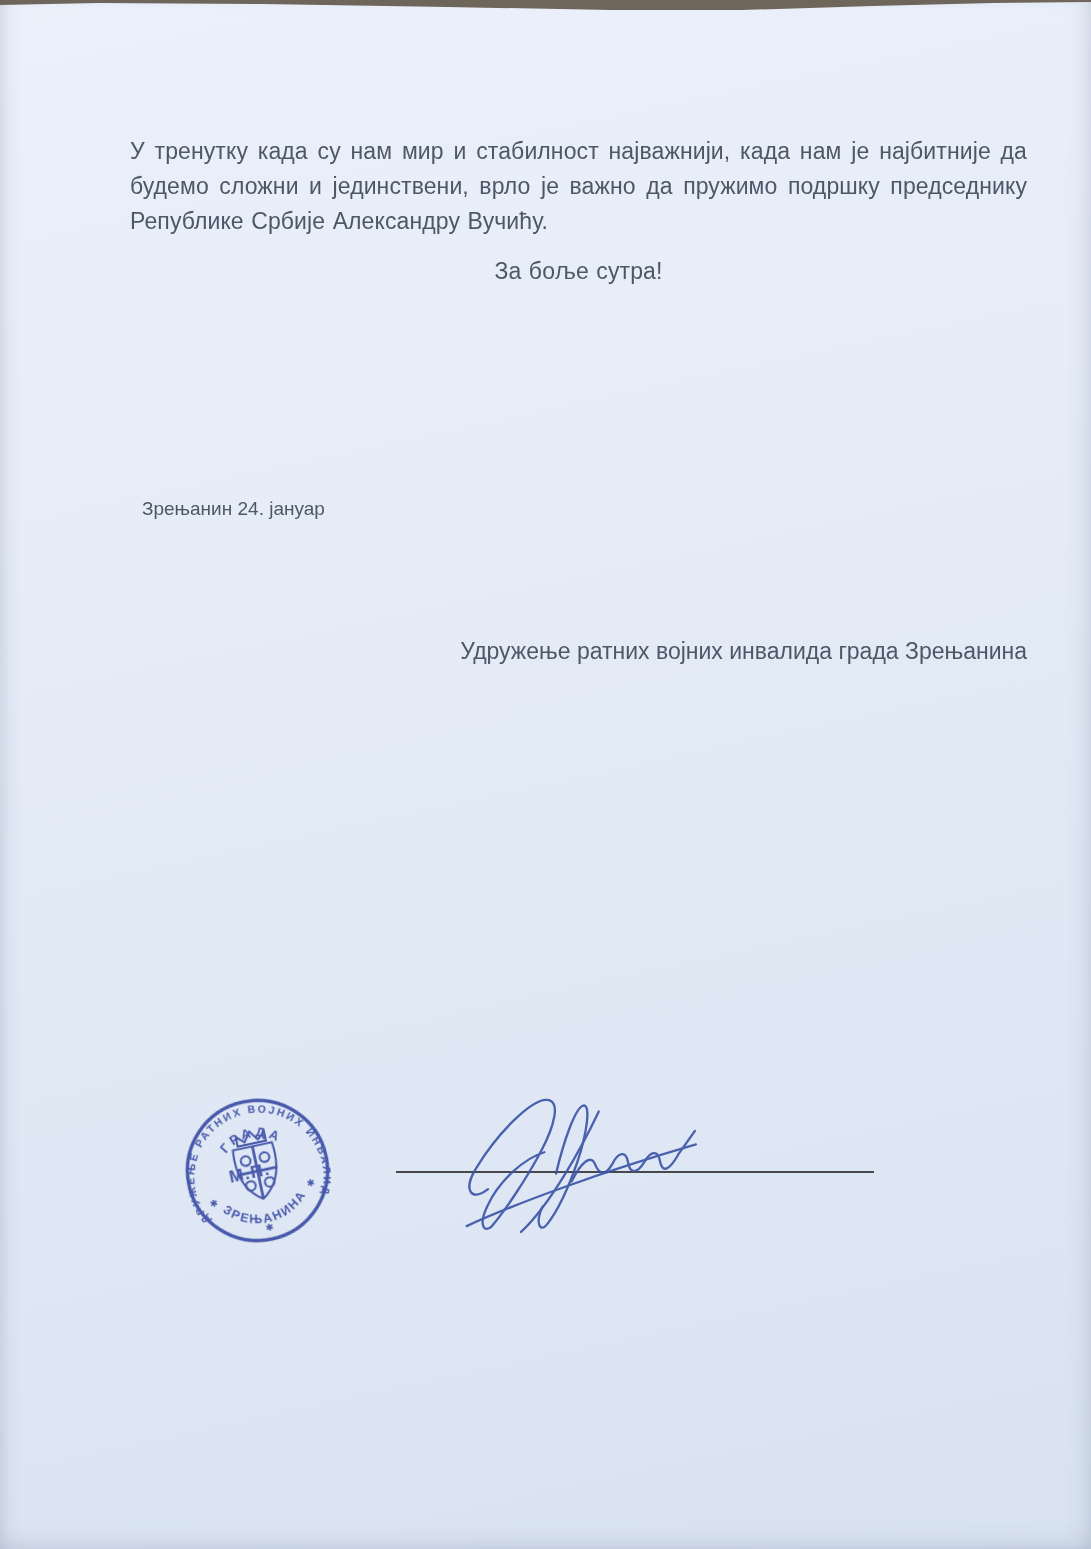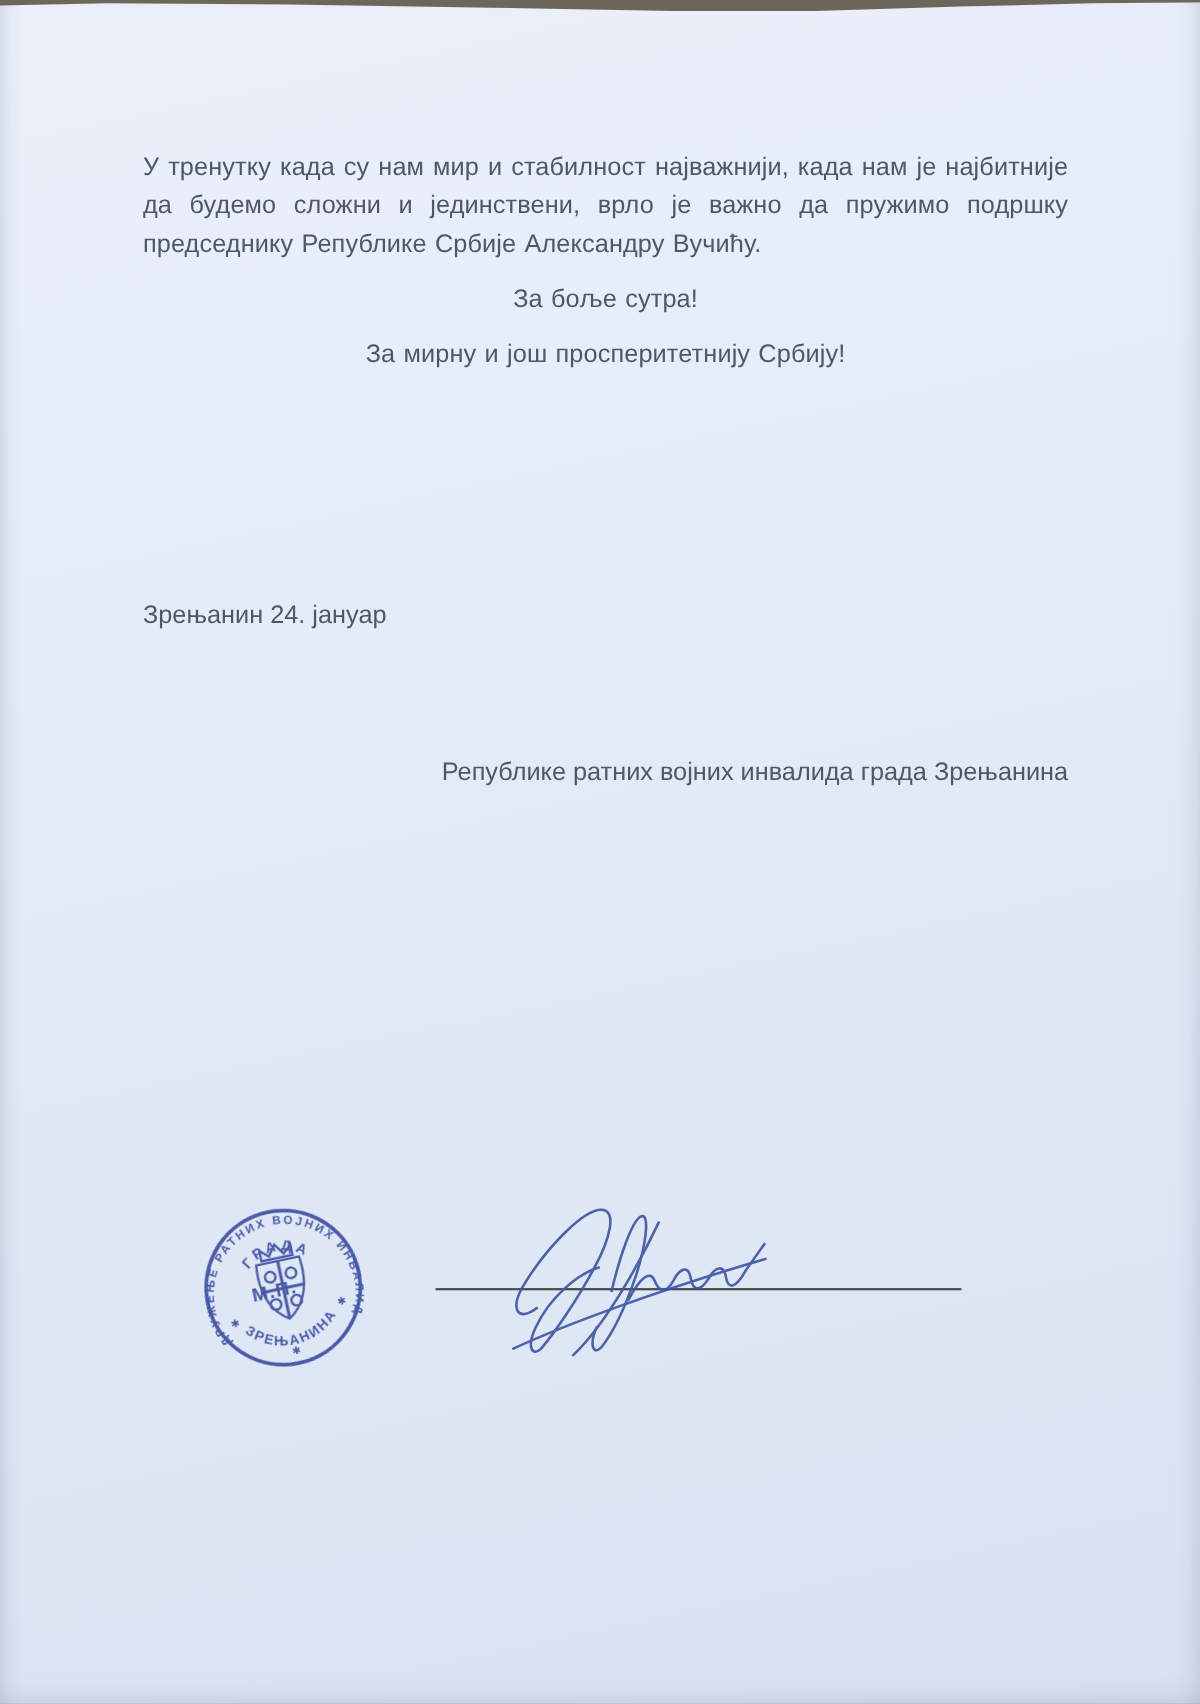--- a/index.html
+++ b/index.html
@@ -13,36 +13,36 @@
   .paper {
     position: absolute; inset: 0;
     background: linear-gradient(168deg, #ebf0fb 0%, #e4ebf7 42%, #dde6f3 78%, #d8e2f0 100%);
     clip-path: polygon(0 5px, 9% 3px, 24% 4px, 41% 7px, 56% 10px, 68% 10px, 80% 6px, 91% 3px, 100% 2px, 100% 100%, 0 100%);
     box-shadow: inset 14px 0 22px -16px rgba(90,100,125,.30),
                 inset -16px 0 26px -18px rgba(90,100,125,.28),
                 inset 0 -20px 30px -22px rgba(90,100,125,.22);
   }
   .content {
     position: relative;
-    padding: 134px 120px 0 130px;
+    padding: 134px 64px 0 130px;
     color: #4d5866;
   }
   .para {
     font-size: 23px;
     line-height: 35px;
     letter-spacing: 0.1px;
     word-spacing: 1px;
     text-align: justify;
     margin: 0 0 15px 0;
   }
   .para.short { text-align: center; }
   .dateline {
-    font-size: 23px;
+    font-size: 19px;
     line-height: 35px;
-    margin: 202px 0 0 0;
+    margin: 202px 0 0 12px;
     text-align: left;
   }
   .signer-org {
     font-size: 23px;
     line-height: 35px;
     margin: 108px 0 0 0;
     text-align: right;
   }
   .signature-rule {
     position: absolute;
@@ -64,23 +64,22 @@
   }
   .stamp svg { width: 100%; height: 100%; }
 </style>
 </head>
 <body>
 
 <div class="paper">
   <div class="content">
     <p class="para">У тренутку када су нам мир и стабилност најважнији, када нам је најбитније да будемо сложни и јединствени, врло је важно да пружимо подршку председнику Републике Србије Александру Вучићу.</p>
     <p class="para short">За боље сутра!</p>
-    <p class="para short">За мирну и још просперитетнију Србију!</p>
     <p class="dateline">Зрењанин 24. јануар</p>
-    <p class="signer-org">Републике ратних војних инвалида града Зрењанина</p>
+    <p class="signer-org">Удружење ратних војних инвалида града Зрењанина</p>
   </div>
 
   <div class="signature-rule"></div>
 
   <svg class="signature-svg" viewBox="0 0 280 150" fill="none" stroke="#3e56a8" stroke-width="2.4" stroke-linecap="round" stroke-linejoin="round">
     <path d="M34,104 C16,118 8,104 22,82 C44,46 78,12 94,12 C110,12 102,40 88,66 C72,96 50,128 38,142 C30,150 24,141 33,122 C46,94 72,72 92,66"></path>
     <path d="M104,88 C112,54 124,20 132,18 C140,16 136,46 126,76 C117,102 106,126 95,140 C88,149 82,140 90,122"></path>
     <path d="M120,96 C130,76 140,68 144,78 C148,88 154,92 162,78 C168,66 176,64 178,76 C180,88 187,89 195,76 C201,65 209,63 211,75 C213,87 220,86 230,68 L247,44"></path>
     <path d="M12,142 C64,118 152,86 248,58"></path>
     <path d="M148,24 C130,62 98,120 68,148"></path>

